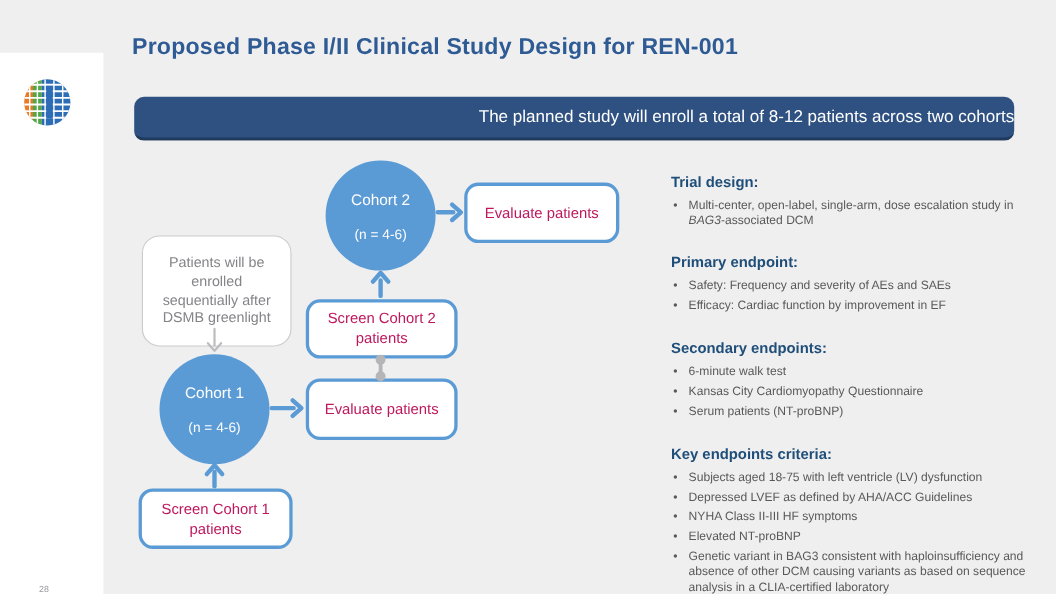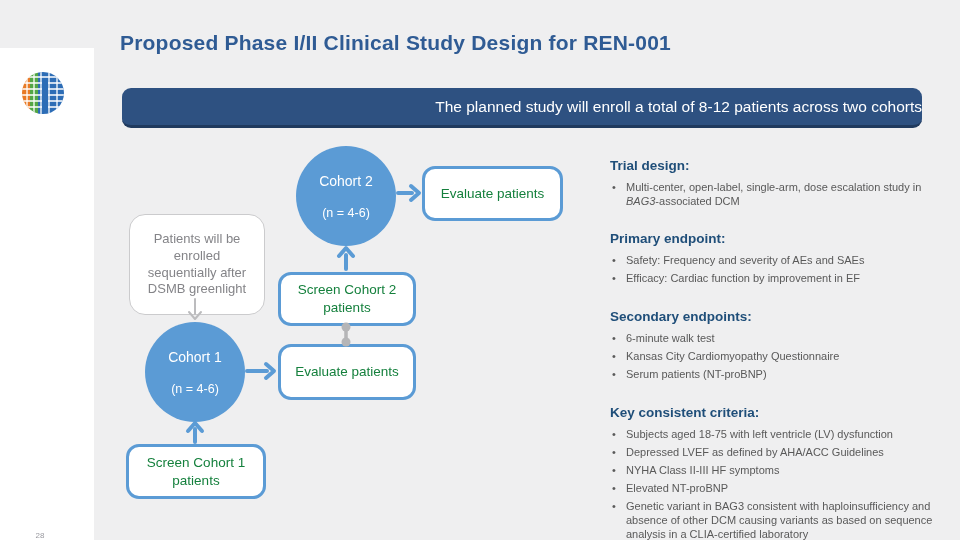--- a/index.html
+++ b/index.html
@@ -40,21 +40,21 @@
     background: #2e5181; border-radius: 9px;
     border-bottom: 3px solid #203a5e;
     color: #ffffff; font-size: 15.5px;
     display: flex; align-items: center; justify-content: flex-end;
   }
 
   
   .node-box {
     position: absolute; background: #ffffff;
     display: flex; align-items: center; justify-content: center;
-    text-align: center; color: #15803d;
+    text-align: center; color: #be185d;
   }
   .note-box {
     left: 129px; top: 196px; width: 136px; height: 101px;
     border: 1px solid #cbcbcd; border-radius: 16px;
     font-size: 13px; color: #848488; line-height: 1.3;
     padding: 6px 10px;
     margin-top: 18px;
   }
   .blue-box {
     border: 3px solid #5b9bd5; border-radius: 13px;
@@ -223,21 +223,21 @@
       </div>
       <div class="section">
         <div class="section-title">Secondary endpoints:</div>
         <ul class="bullet-list">
           <li>6-minute walk test</li>
           <li>Kansas City Cardiomyopathy Questionnaire</li>
           <li>Serum patients (NT-proBNP)</li>
         </ul>
       </div>
       <div class="section">
-        <div class="section-title">Key consistent criteria:</div>
+        <div class="section-title">Key endpoints criteria:</div>
         <ul class="bullet-list">
           <li>Subjects aged 18-75 with left ventricle (LV) dysfunction</li>
           <li>Depressed LVEF as defined by AHA/ACC Guidelines</li>
           <li>NYHA Class II-III HF symptoms</li>
           <li>Elevated NT-proBNP</li>
           <li>Genetic variant in BAG3 consistent with haploinsufficiency and absence of other DCM causing variants as based on sequence analysis in a CLIA-certified laboratory</li>
         </ul>
       </div>
     </div>
 

